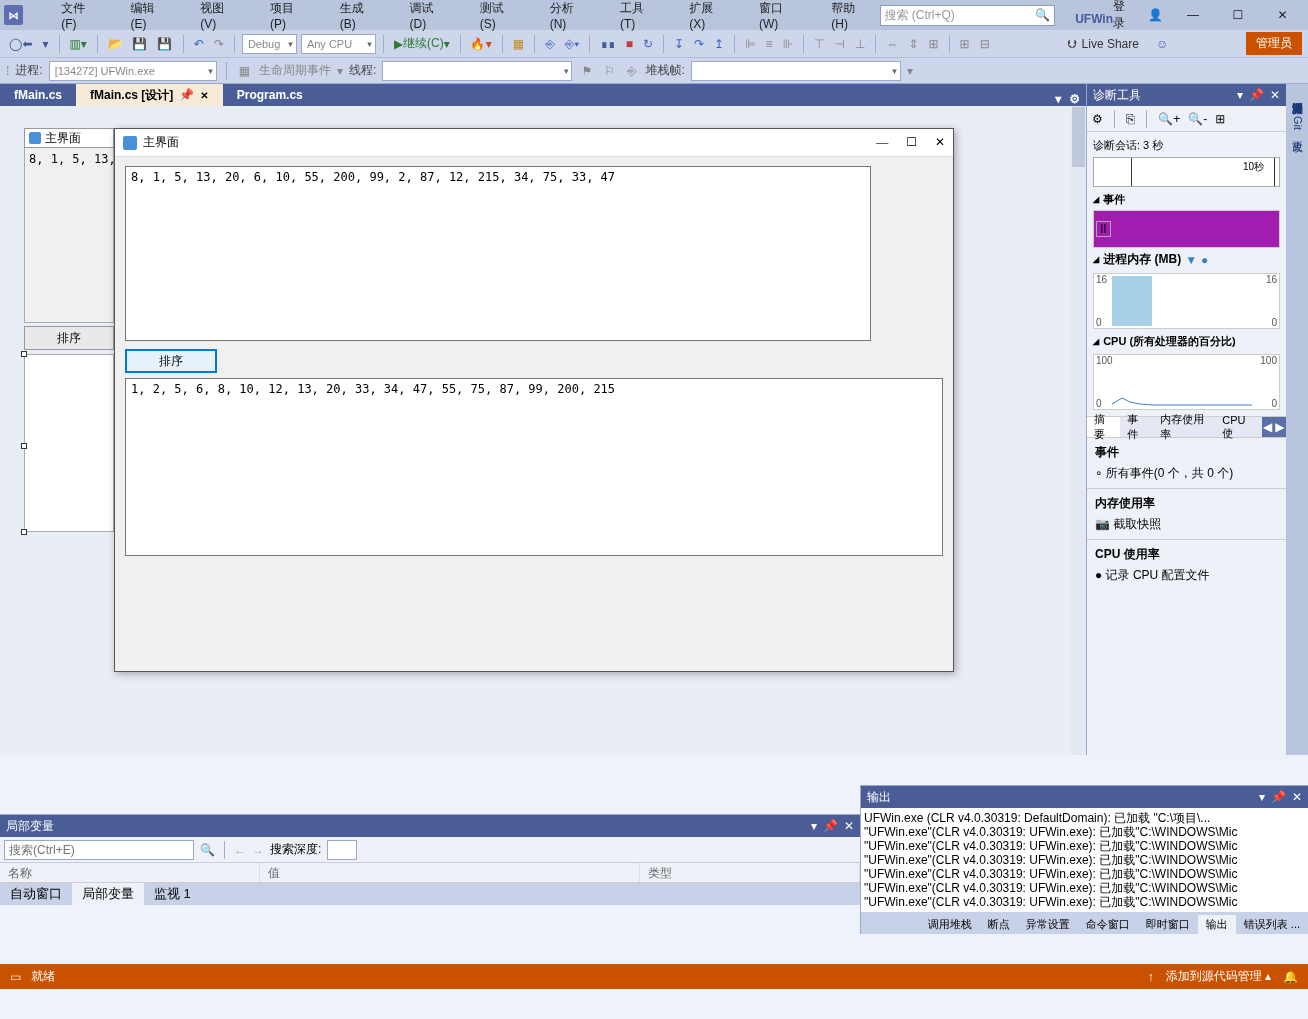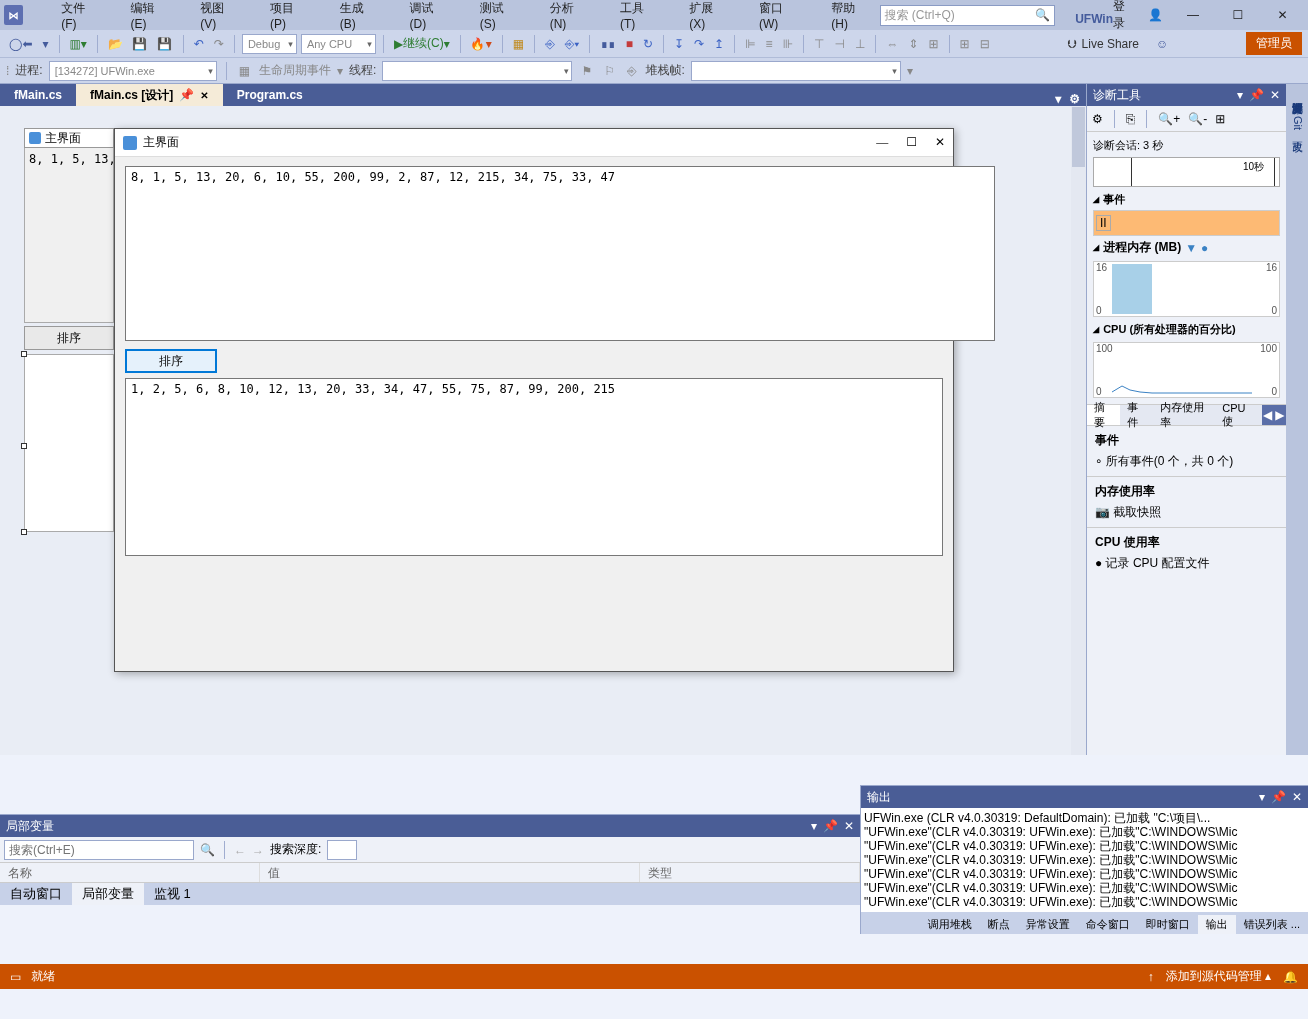--- a/index.html
+++ b/index.html
@@ -34,21 +34,21 @@
 .dfb-title .ico { width:12px;height:12px;background:#4a90d9;border-radius:2px;}
 .dfb-body { border:1px solid #aaa; border-top:none; background:#f0f0f0; height:175px; padding:4px; font-family:"SimSun",monospace; font-size:12px; overflow:hidden; white-space:nowrap;}
 .dfb-btn { height:24px; border:1px solid #999; background:#e9e9e9; margin-top:3px; display:flex; align-items:center; justify-content:center;}
 .dfb-body2 { border:1px solid #aaa; height:178px; margin-top:4px; background:#fff; position:relative;}
 .handle { width:6px; height:6px; background:#fff; border:1px solid #333; position:absolute;}
 .run-window { position:absolute; left:114px; top:22px; width:840px; height:544px; background:#f0f0f0; border:1px solid #555; box-shadow:2px 2px 8px rgba(0,0,0,0.3);}
 .rw-title { height:28px; background:#fff; display:flex; align-items:center; padding:0 8px; border-bottom:1px solid #ddd;}
 .rw-title .ico{ width:14px;height:14px;background:#4a90d9;border-radius:2px;margin-right:6px;}
 .rw-title .wbtns { margin-left:auto; display:flex; gap:18px;}
 .rw-title .wbtns span { cursor:pointer; font-family:"Segoe UI Symbol"; }
-.rw-text1 { position:absolute; left:10px; top:37px; width:870px; height:175px; border:1px solid #777; background:#fff; padding:3px 5px; font-family:"SimSun",monospace;}
+.rw-text1 { position:absolute; left:10px; top:37px; width:746px; height:175px; border:1px solid #777; background:#fff; padding:3px 5px; font-family:"SimSun",monospace;}
 .rw-btn { position:absolute; left:10px; top:220px; width:92px; height:24px; border:2px solid #0078d7; background:#e5f1fb; display:flex; align-items:center; justify-content:center; cursor:pointer;}
 .rw-text2 { position:absolute; left:10px; top:249px; width:818px; height:178px; border:1px solid #777; background:#fff; padding:3px 5px; font-family:"SimSun",monospace;}
 .vscroll { position:absolute; right:0; top:0; width:15px; height:100%; background:#e4e8f1;}
 .vscroll .thumb{ background:#c0c8db; width:13px; margin:1px; height:60px;}
 .diag-col { width:200px; background:#eef1f8; border-left:1px solid #9aa8cc; display:flex; flex-direction:column;}
 .panel-title { height:22px; background:#4a5d96; color:#fff; display:flex; align-items:center; padding:0 6px; font-size:11px;}
 .panel-title .ptools { margin-left:auto; display:flex; gap:6px;}
 .diag-toolbar { height:26px; border-bottom:1px solid #ccc; display:flex; align-items:center; gap:8px; padding:0 5px; background:#eef1f8;}
 .diag-body { padding:4px 6px; font-size:11px;}
 .diag-label { font-size:11px; padding:2px 0;}
@@ -273,21 +273,21 @@
       <span>⊞</span>
     </div>
     <div class="diag-body">
       <div class="diag-label">诊断会话: 3 秒</div>
       <div class="timeline">
         <div class="tick" style="left:20%"></div>
         <span style="position:absolute;right:15px;top:2px;font-size:10px">10秒</span>
         <div class="tick" style="right:4px"></div>
       </div>
       <div class="section-h">事件</div>
-      <div style="height:26px;border:1px solid #ccc;background:#fdba74;display:flex;align-items:center">
+      <div style="height:38px;border:1px solid #ccc;background:#a21caf;display:flex;align-items:center">
         <span style="border:1px solid #aaa;padding:0 3px;margin-left:2px">II</span>
       </div>
       <div class="section-h">
         <span>进程内存 (MB)</span>
         <span style="color:#3b82c4">▼</span> 
           <span style="color:#3b82c4">●</span>
       </div>
       <div class="mini-chart">
         <span class="ylab" style="left:2px;top:0">16</span>
         <span class="ylab" style="right:2px;top:0">16</span>

